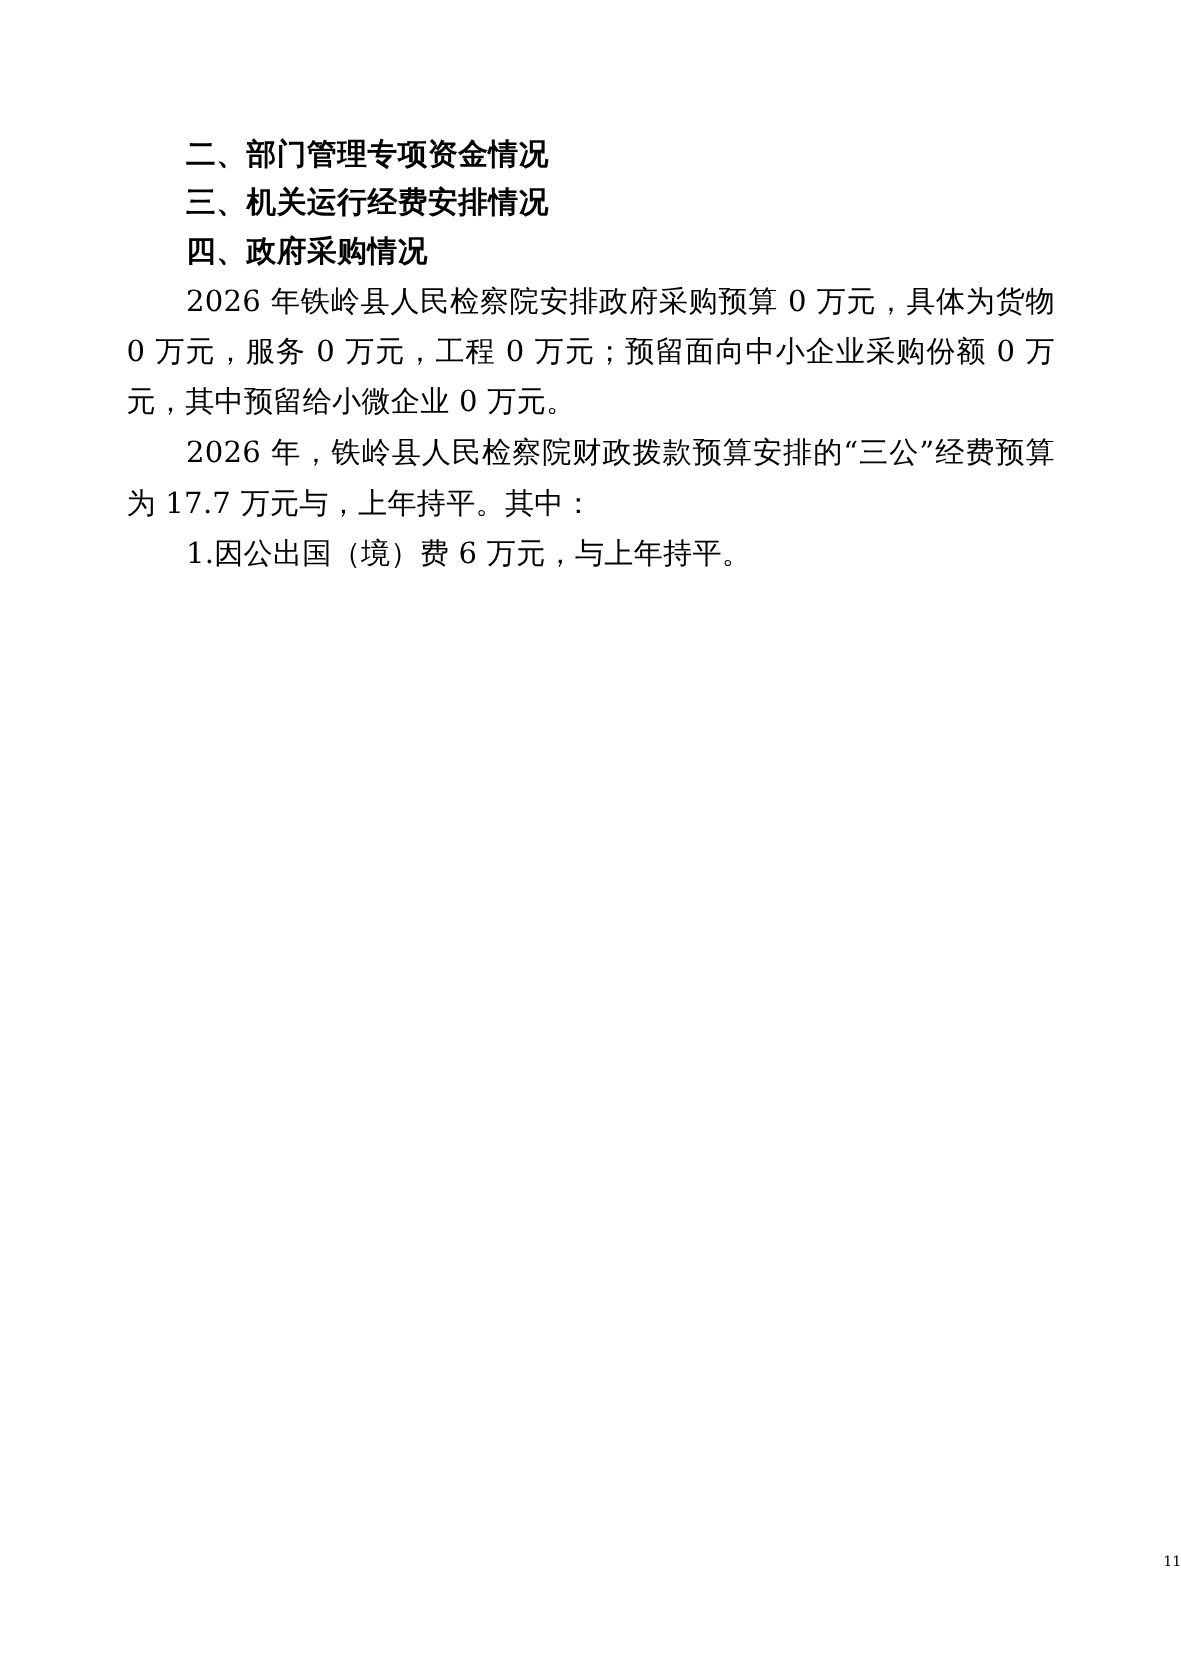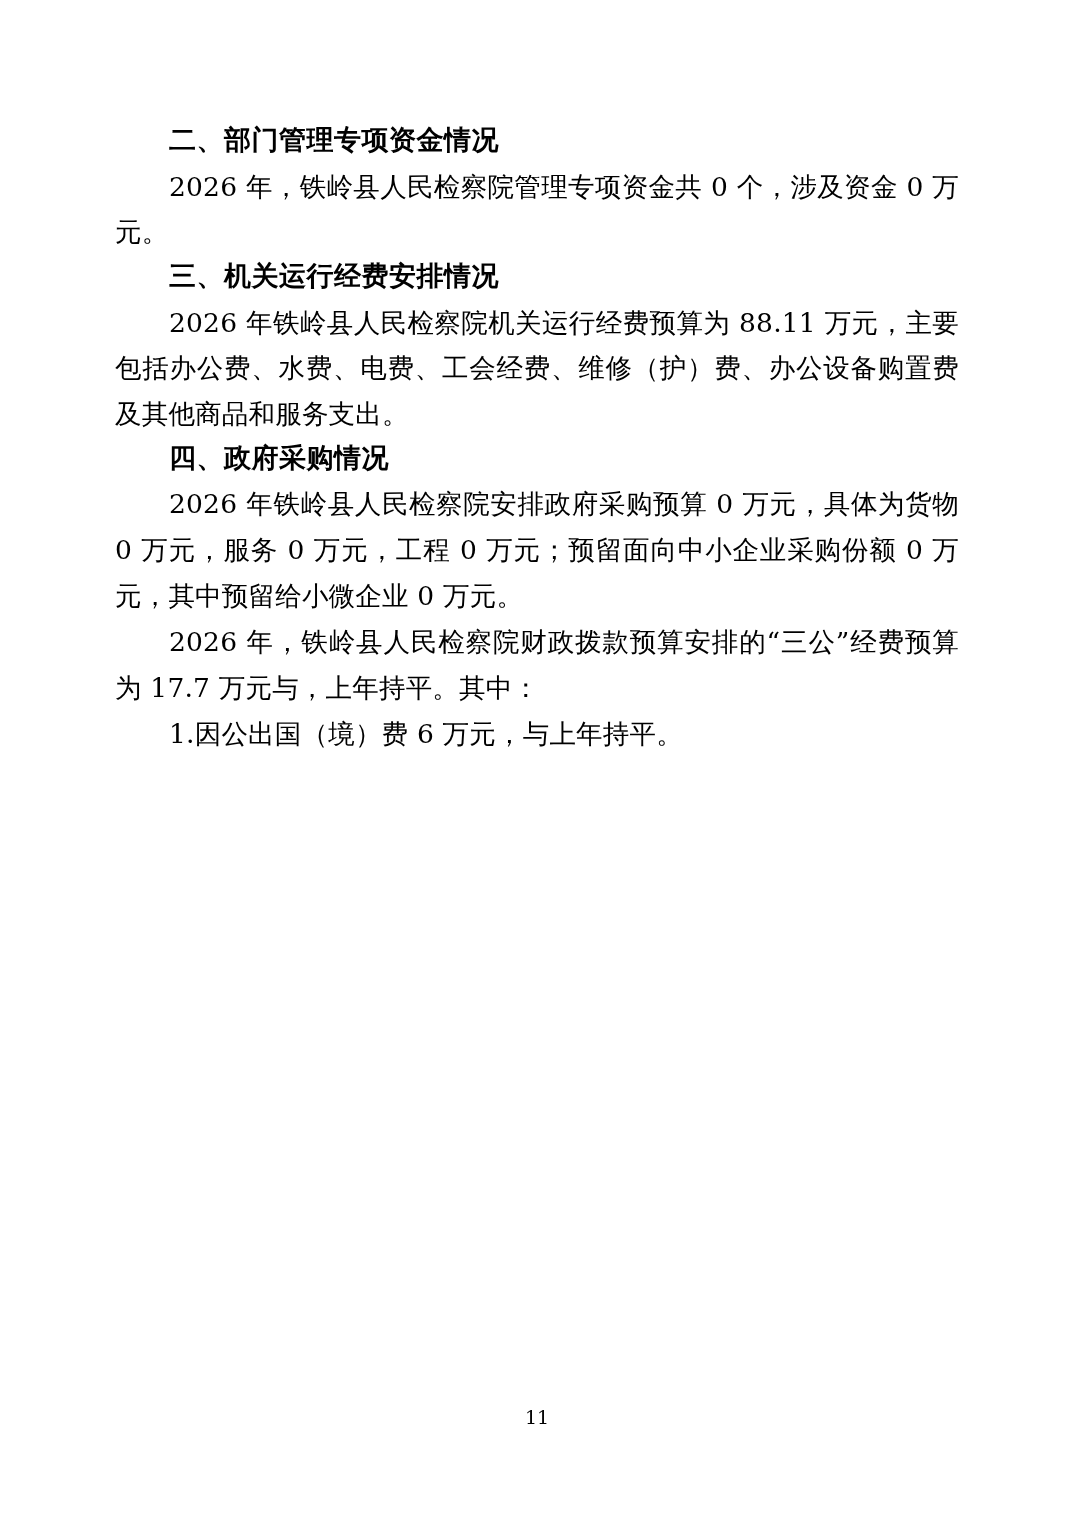--- a/index.html
+++ b/index.html
@@ -43,36 +43,34 @@
     text-indent: 54px;
     text-align: justify;
     text-justify: inter-ideograph;
     letter-spacing: 0.2px;
   }
   .page-number {
     position: absolute;
     bottom: 92px;
     left: 0;
     width: 100%;
-    text-align: center;
-    font-size: 19px;
+    text-align: right;
+    font-size: 13px;
     font-family: "DejaVu Serif", "Liberation Serif", serif;
   }
 </style>
 </head>
 <body>
 
 <div class="page">
   <div class="doc-body">
 
     <h2 class="heading">二、部门管理专项资金情况</h2>
-    <p class="para">2026 年，铁岭县人民检察院管理专项资金共 0 个，涉及资金 0 万元。</p>
 
     <h2 class="heading">三、机关运行经费安排情况</h2>
-    <p class="para">2026 年铁岭县人民检察院机关运行经费预算为 88.11 万元，主要包括办公费、水费、电费、工会经费、维修（护）费、办公设备购置费及其他商品和服务支出。</p>
 
     <h2 class="heading">四、政府采购情况</h2>
     <p class="para">2026 年铁岭县人民检察院安排政府采购预算 0 万元，具体为货物 0 万元，服务 0 万元，工程 0 万元；预留面向中小企业采购份额 0 万元，其中预留给小微企业 0 万元。</p>
 
     <p class="para">2026 年，铁岭县人民检察院财政拨款预算安排的“三公”经费预算为 17.7 万元与，上年持平。其中：</p>
     <p class="para">1.因公出国（境）费 6 万元，与上年持平。</p>
 
   </div>
   <div class="page-number">11</div>
 </div>

